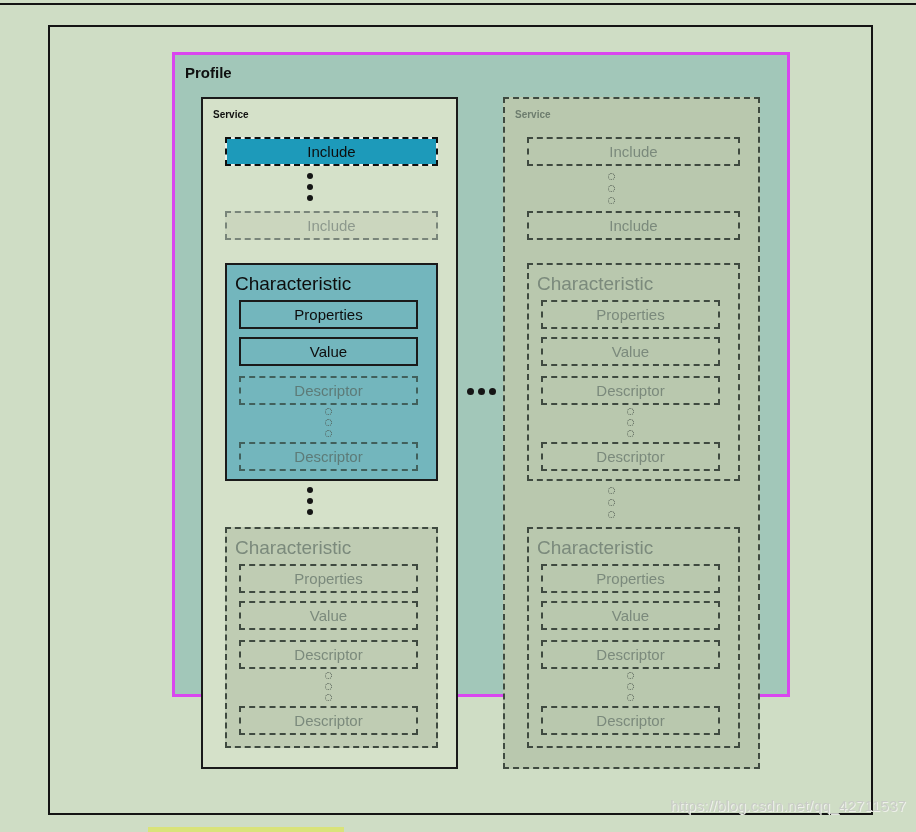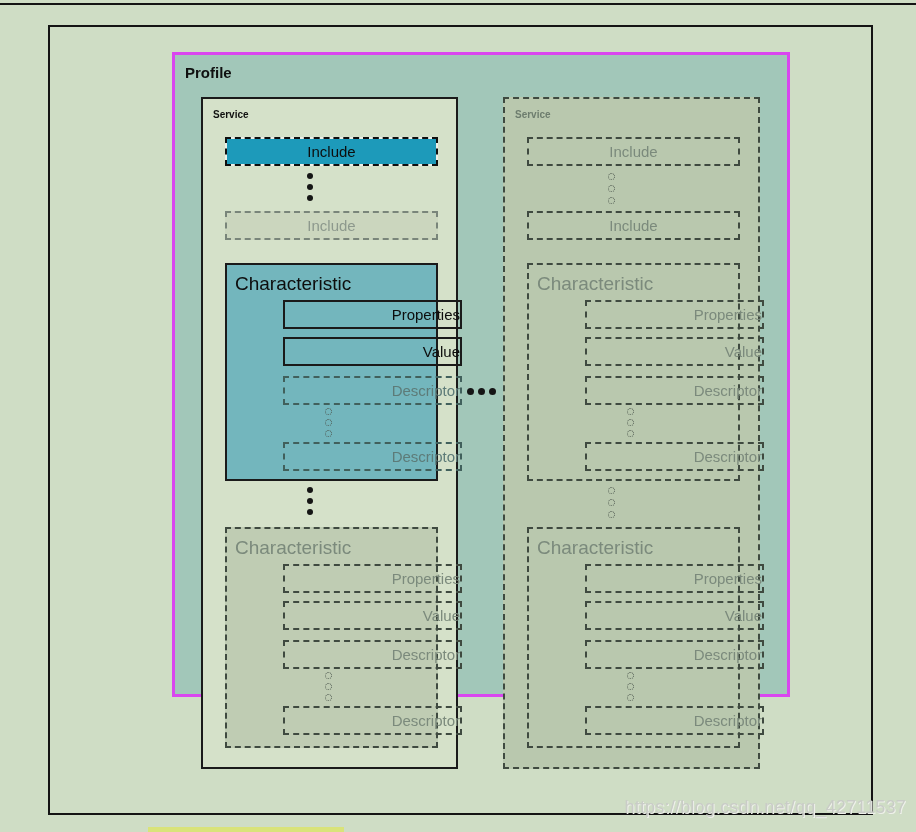--- a/index.html
+++ b/index.html
@@ -27,37 +27,37 @@
 
   .char{position:absolute;left:22px;width:213px;box-sizing:border-box;}
   .char1{top:164px;height:218px;}
   .char2{top:428px;height:221px;}
   .char-active{background:var(--characteristic-active-fill);border:2px solid #1a1a1a;}
   .char-gray{background:var(--characteristic-inactive-fill);border:2px dashed var(--dark-dash-border);}
   .char-gray2{background:transparent;border:2px dashed var(--dark-dash-border);}
   .char-title{position:absolute;left:8px;top:8px;font-size:19px;}
   .char-title.on{color:#0d0d0d;} .char-title.off{color:var(--gray-text);}
   .crow{position:absolute;left:12px;width:179px;height:29px;display:flex;align-items:center;
-        justify-content:flex-end;font-size:15px;box-sizing:border-box;margin-left:44px;}
+        justify-content:center;font-size:15px;box-sizing:border-box;}
   .p-row{top:35px;} .v-row{top:72px;} .d1-row{top:111px;} .d2-row{top:177px;}
   .solid-row{border:2px solid #1a1a1a;color:#0d0d0d;background:transparent;}
   .dash-row-active{border:2px dashed var(--active-descriptor-border);color:var(--active-descriptor-text);background:transparent;}
   .dash-row-gray{border:2px dashed var(--dark-dash-border);color:var(--gray-text);background:transparent;}
 
   .vstack{position:absolute;left:0;width:213px;display:flex;flex-direction:column;align-items:center;gap:5px;}
   .vstack-inner{position:absolute;left:0;width:203px;display:flex;flex-direction:column;align-items:center;gap:4px;}
   .sv-gap1{top:74px;} .sv-gap2{top:388px;}
   .ch-gap{top:143px;}
   .dot{width:6px;height:6px;background:#151515;border-radius:50%;}
   .ring{width:5px;height:5px;border:1px dotted #51605b;border-radius:50%;background:transparent;box-sizing:content-box;}
   .ring.gray{border-color:#5a655a;}
   .dots-h{position:absolute;left:292px;top:333px;display:flex;gap:4px;align-items:center;}
   .dot-h{width:7px;height:7px;background:#151515;border-radius:50%;}
 
-  .watermark{position:absolute;right:10px;top:797px;font-size:18px;color:#c9ccc7;
+  .watermark{position:absolute;right:10px;top:797px;font-size:15px;color:#c9ccc7;
              text-shadow:1px 1px 0 #eef0ea;letter-spacing:0.2px;}
   .highlight-bar{position:absolute;left:148px;top:827px;width:196px;height:5px;background:var(--highlight-bar);}
 </style>
 </head>
 <body>
 
 <div class="page">
   <div class="top-line"></div>
   <div class="outer-frame"></div>
 

